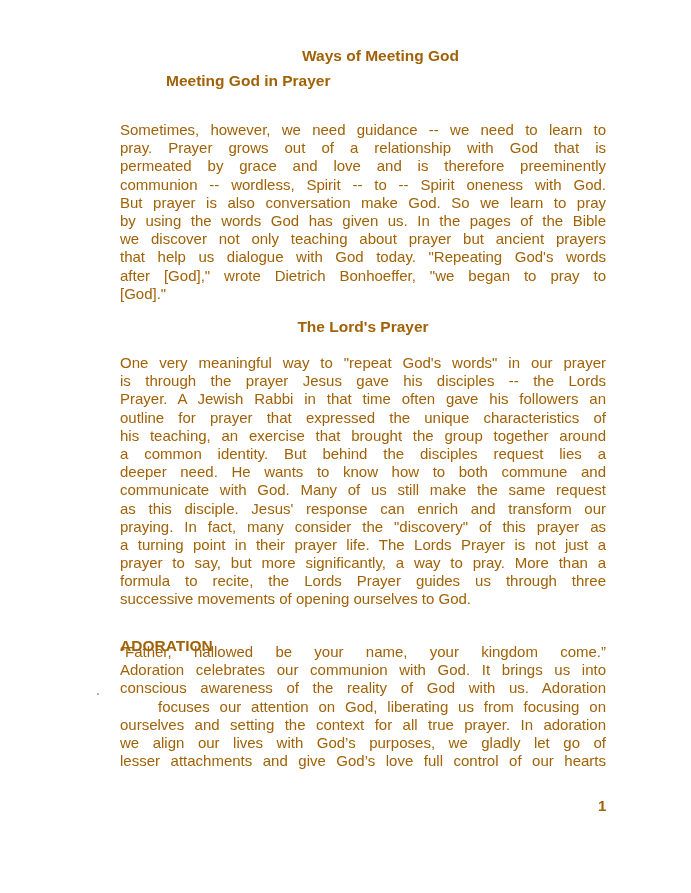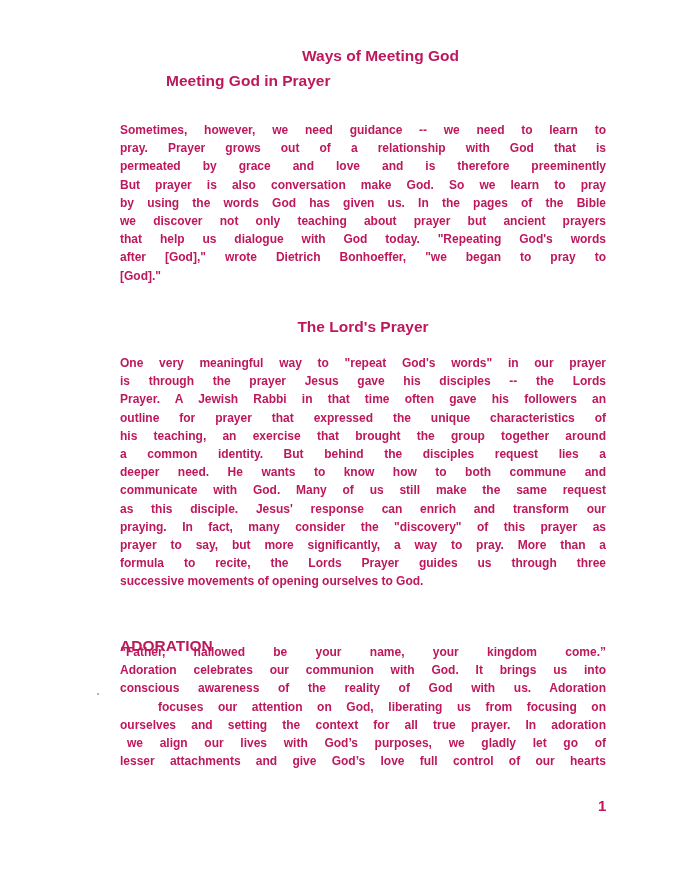--- a/index.html
+++ b/index.html
@@ -1,28 +1,28 @@
 <!DOCTYPE html>
 <html><head>
   <meta charset="utf-8">
   <style>
     html, body { margin: 0; padding: 0; background: #ffffff; }
     body { width: 691px; height: 893px; position: relative; overflow: hidden; }
     .page {
       position: absolute; left: 0; top: 0; width: 691px; height: 893px;
-      font-family: "Liberation Sans", sans-serif; color: #be185d;
+      font-family: "Liberation Sans", sans-serif; color: #a16207;
     }
     .title {
       position: absolute; left: 0; width: 691px; top: 47px; text-align: center;
       font-size: 15.5px; font-weight: bold; margin-left: 35px;
     }
     .col { position: absolute; left: 120px; width: 486px; }
     .heading { font-size: 15.5px; font-weight: bold; line-height: 18px; }
     .para {
-      font-size: 12px; font-weight: bold; line-height: 18.2px;
+      font-size: 15px; font-weight: normal; line-height: 18.2px;
       text-align: justify; margin: 0;
     }
     .line { display: block; text-align: justify; text-align-last: justify; white-space: nowrap; height: 18.2px; }
     .line.last { text-align-last: left; }
     .line span { }
     .pagenum { position: absolute; left: 598px; top: 797px; font-size: 15px; font-weight: bold; }
     .speck { position: absolute; width: 2px; height: 2px; background: #999; border-radius: 1px; }
   </style>
 </head>
 <body>
@@ -30,20 +30,21 @@
 <div class="page">
   <div class="title">Ways of Meeting God</div>
 
   <div class="col" style="top:72px;margin-left:46px;">
     <div class="heading">Meeting God in Prayer</div>
   </div>
   <div class="col para" style="top:121px;">
     <span class="line" style="white-space: normal;"><span style="white-space: nowrap; word-spacing: 0px;">Sometimes, however, we need guidance -- we need to learn to</span></span>
     <span class="line" style="white-space: normal;"><span style="white-space: nowrap; word-spacing: 0px;">pray.  Prayer grows out of a relationship with God that is</span></span>
     <span class="line" style="white-space: normal;"><span style="white-space: nowrap; word-spacing: 0px;">permeated by grace and love and is therefore preeminently</span></span>
+    <span class="line" style="white-space: normal;"><span style="white-space: nowrap; word-spacing: 0px;">communion -- wordless, Spirit -- to -- Spirit oneness with God.</span></span>
     <span class="line" style="white-space: normal;"><span style="white-space: nowrap; word-spacing: 0px;">But prayer is also conversation make God.  So we learn to pray</span></span>
     <span class="line" style="white-space: normal;"><span style="white-space: nowrap; word-spacing: 0px;">by using the words God has given us.  In the pages of the Bible</span></span>
     <span class="line" style="white-space: normal;"><span style="white-space: nowrap; word-spacing: 0px;">we discover not only teaching about prayer but ancient prayers</span></span>
     <span class="line" style="white-space: normal;"><span style="white-space: nowrap; word-spacing: 0px;">that help us dialogue with God today.  "Repeating God's words</span></span>
     <span class="line" style="white-space: normal;"><span style="white-space: nowrap; word-spacing: 0px;">after [God]," wrote Dietrich Bonhoeffer, "we began to pray to</span></span>
     <span class="line last">[God]."</span>
   </div>
 
   <div class="col" style="top:318px;text-align:center;">
     <div class="heading">The Lord's Prayer</div>
@@ -52,34 +53,35 @@
     <span class="line" style="white-space: normal;"><span style="white-space: nowrap; word-spacing: 0px;">One very meaningful way to "repeat God's words" in our prayer</span></span>
     <span class="line" style="white-space: normal;"><span style="white-space: nowrap; word-spacing: 0px;">is through the prayer Jesus gave his disciples -- the Lords</span></span>
     <span class="line" style="white-space: normal;"><span style="white-space: nowrap; word-spacing: 0px;">Prayer.  A Jewish Rabbi in that time often gave his followers an</span></span>
     <span class="line" style="white-space: normal;"><span style="white-space: nowrap; word-spacing: 0px; margin-top: 46px;">outline for prayer that expressed the unique characteristics of</span></span>
     <span class="line" style="white-space: normal;"><span style="white-space: nowrap; word-spacing: 0px;">his teaching, an exercise that brought the group together around</span></span>
     <span class="line" style="white-space: normal;"><span style="white-space: nowrap; word-spacing: 0px;">a common identity.  But behind the disciples request lies a</span></span>
     <span class="line" style="white-space: normal;"><span style="white-space: nowrap; word-spacing: 0px;">deeper need.  He wants to know how to both commune and</span></span>
     <span class="line" style="white-space: normal;"><span style="white-space: nowrap; word-spacing: 0px;">communicate with God. Many of us still make the same request</span></span>
     <span class="line" style="white-space: normal;"><span style="white-space: nowrap; word-spacing: 0px;">as this disciple.  Jesus' response can enrich and transform our</span></span>
     <span class="line" style="white-space: normal;"><span style="white-space: nowrap; word-spacing: 0px;">praying.  In fact, many consider the "discovery" of this prayer as</span></span>
+    <span class="line" style="white-space: normal;"><span style="white-space: nowrap; word-spacing: 0px;">a turning point in their prayer life.  The Lords Prayer is not just a</span></span>
     <span class="line" style="white-space: normal;"><span style="white-space: nowrap; word-spacing: 0px;">prayer to say, but more significantly, a way to pray.  More than a</span></span>
     <span class="line" style="white-space: normal;"><span style="white-space: nowrap; word-spacing: 0px;">formula to recite, the Lords Prayer guides us through three</span></span>
     <span class="line last">successive movements of opening ourselves to God.</span>
   </div>
 
   <div class="col" style="top:625px;margin-top:12px;">
     <div class="heading">ADORATION</div>
   </div>
   <div class="col para" style="top:643px;">
     <span class="line" style="white-space: normal;"><span style="white-space: nowrap; word-spacing: 0px;">“Father, hallowed be your name, your kingdom come.”</span></span>
     <span class="line" style="white-space: normal;"><span style="white-space: nowrap; word-spacing: 0px;">Adoration celebrates our communion with God. It brings us into</span></span>
     <span class="line" style="white-space: normal;"><span style="white-space: nowrap; word-spacing: 0px;">conscious awareness of the reality of God with us. Adoration</span></span>
     <span class="line" style="white-space: normal; margin-left: 38px;"><span style="white-space: nowrap; word-spacing: 0px;">focuses our attention on God, liberating us from focusing on</span></span>
     <span class="line" style="white-space: normal;"><span style="white-space: nowrap; word-spacing: 0px;">ourselves and setting the context for all true prayer. In adoration</span></span>
-    <span class="line" style="white-space: normal; margin-left: 7px;"><span style="white-space: nowrap; word-spacing: 0px;">we align our lives with God’s purposes, we gladly let go of</span></span>
+    <span class="line" style="white-space: normal;"><span style="white-space: nowrap; word-spacing: 0px;">we align our lives with God’s purposes, we gladly let go of</span></span>
     <span class="line" style="white-space: normal;"><span style="white-space: nowrap; word-spacing: 0px;">lesser attachments and give God’s love full control of our hearts</span></span>
   </div>
 
   <div class="pagenum">1</div>
 
   <div class="speck" style="left:97px; top:693px;"></div>
 </div>
 
 </body></html>

